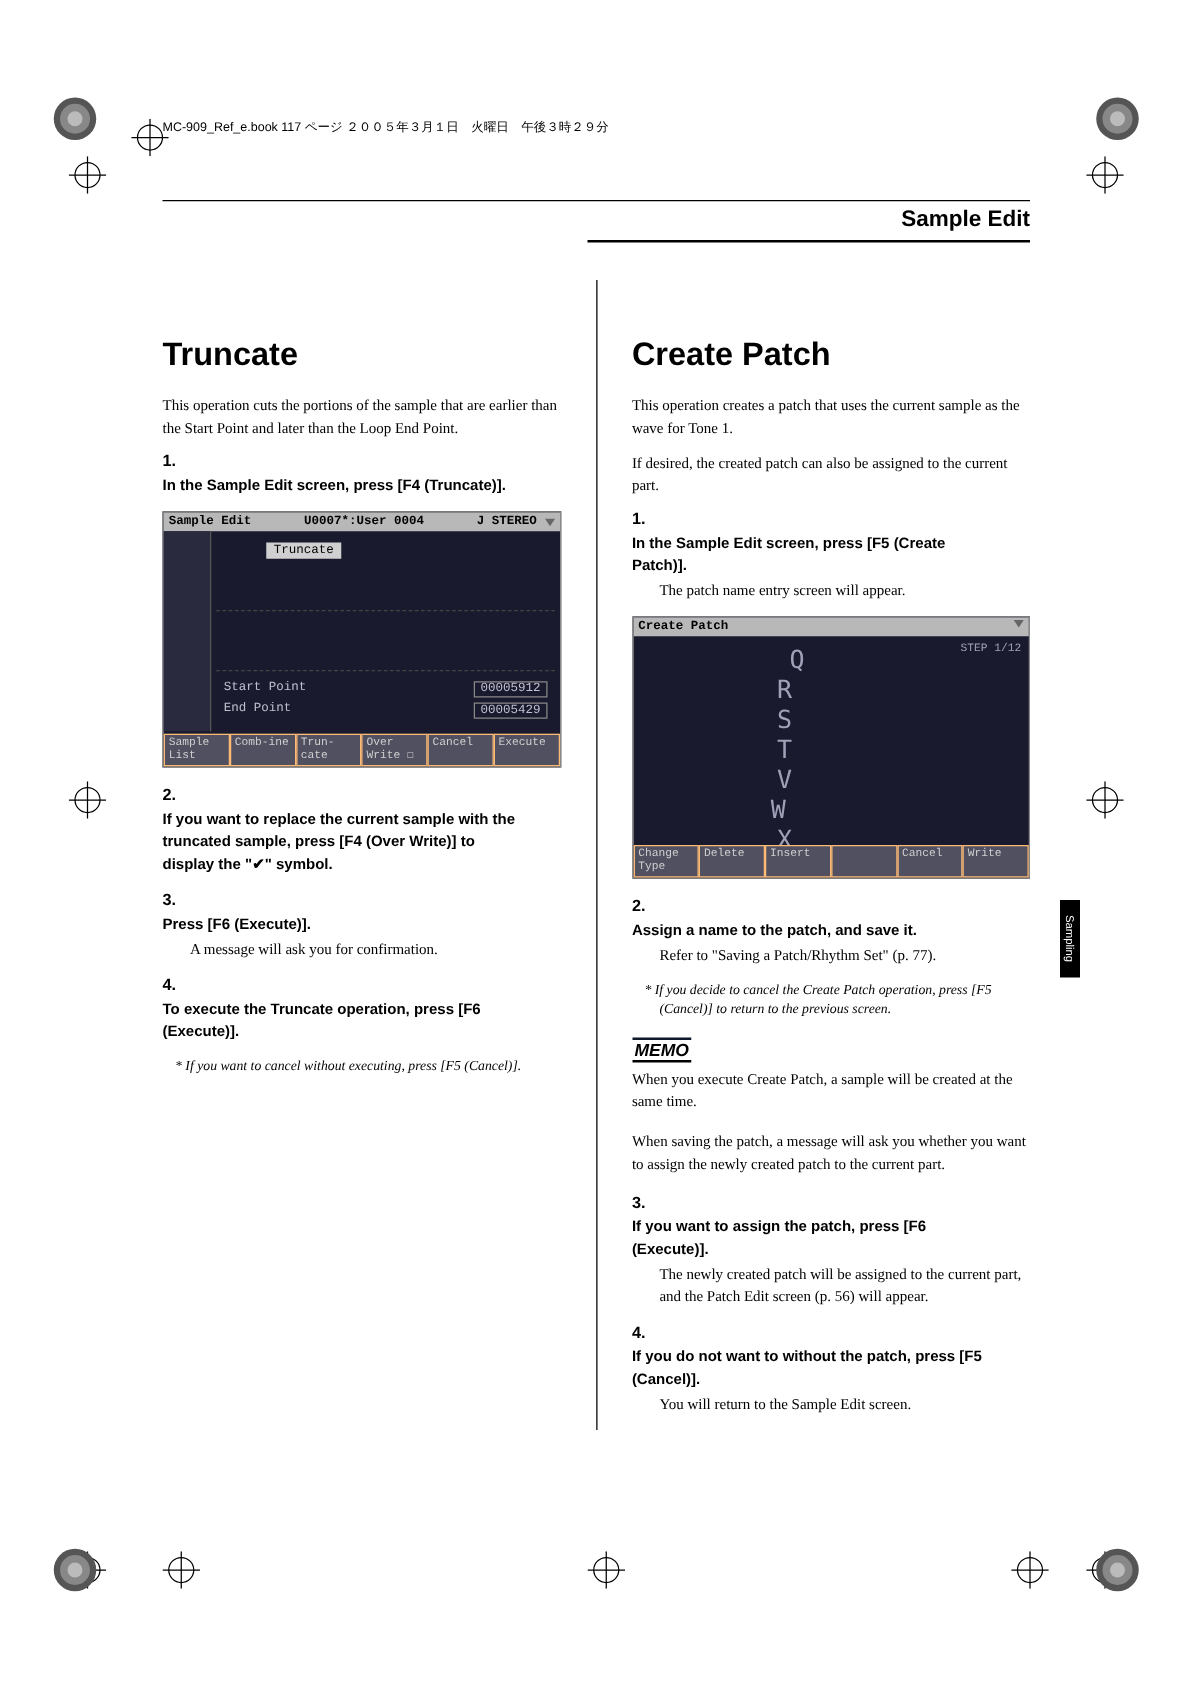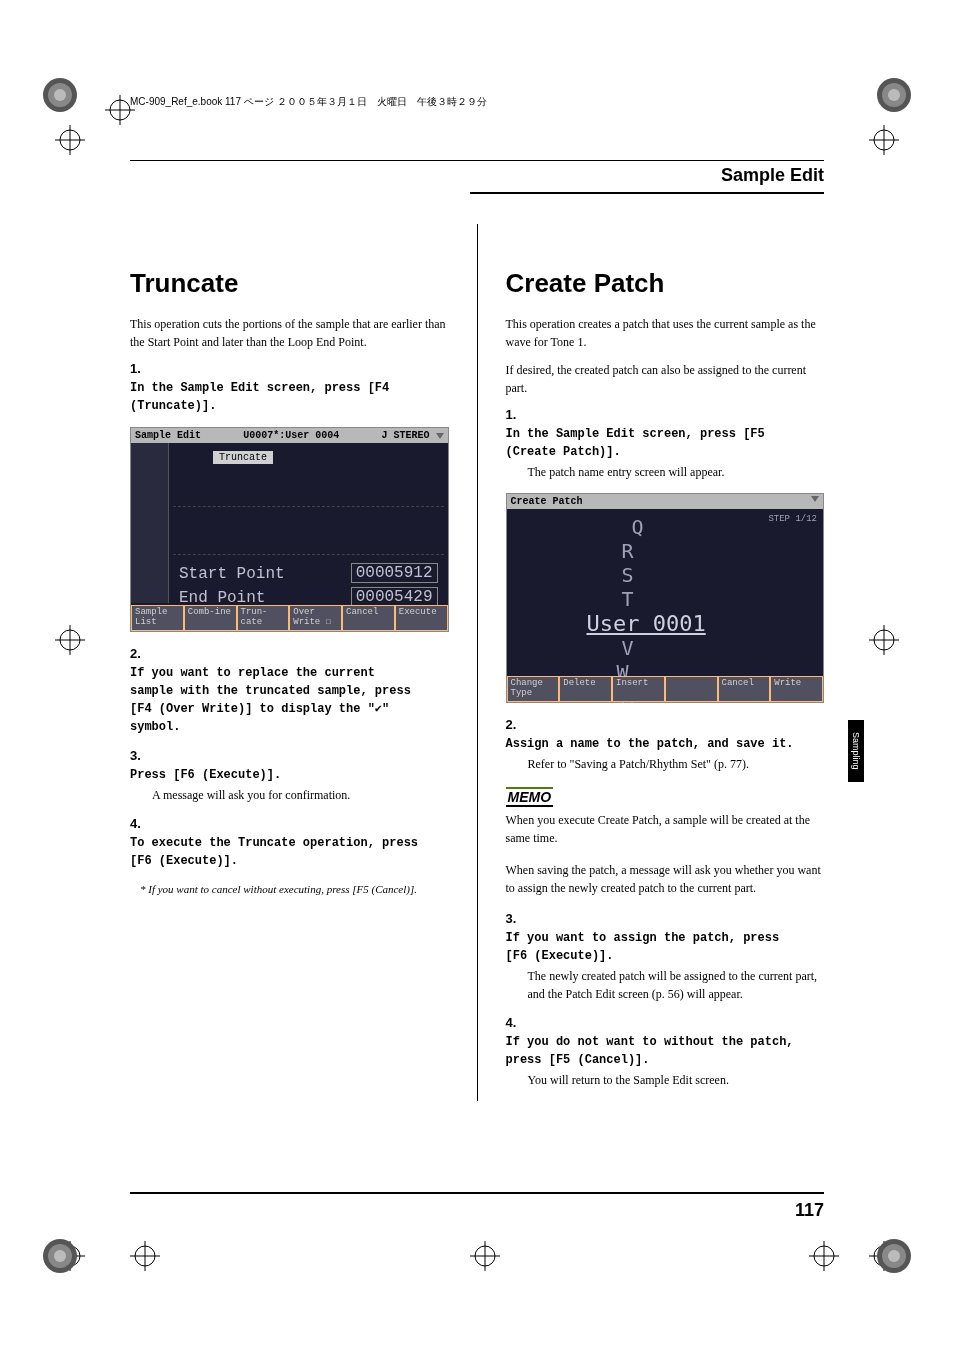--- a/index.html
+++ b/index.html
@@ -25,40 +25,40 @@
   .header-title { text-align: right; font-family: Arial, sans-serif; font-weight: bold; font-size: 18px; border-bottom: 2px solid #000; padding-bottom: 6px; margin-bottom: 30px; margin-left: 340px; }
   .header-line { border-bottom: 1px solid #000; margin-bottom: 4px; }
   .columns { display: flex; gap: 28px; }
   .col { flex: 1; margin-top: 44px; }
   .col-divider { width: 1px; background: #000; }
   h1 { font-family: Arial, sans-serif; font-weight: bold; font-size: 26px; margin-bottom: 16px; }
   .body-text { font-size: 12px; line-height: 1.5; margin-bottom: 10px; }
   .step-list { list-style: none; }
   .step-item { margin-bottom: 12px; }
   .step-num { font-family: Arial, sans-serif; font-weight: bold; font-size: 13px; display: inline-block; width: 22px; vertical-align: top; }
-  .step-bold { font-family: Liberation Mono, monospace; font-weight: bold; font-size: 12px; display: inline-block; width: calc(100% - 24px); vertical-align: top; line-height: 1.5; }
+  .step-bold { font-family: Liberation Sans, sans-serif; font-weight: bold; font-size: 12px; display: inline-block; width: calc(100% - 24px); vertical-align: top; line-height: 1.5; }
   .step-text { font-size: 12px; line-height: 1.5; margin-left: 22px; margin-top: 2px; }
   .note-star { font-size: 11px; font-style: italic; margin-left: 8px; text-indent: -12px; padding-left: 14px; line-height: 1.4; margin-top: 4px; }
   .note-star::before { content: "* "; }
   .screenshot { width: 100%; margin: 8px 0 14px 0; }
-  .memo-label { font-family: Arial, sans-serif; font-weight: bold; font-style: italic; font-size: 14px; display: inline-block; border-top: 2px solid #4d7c0f; border-bottom: 2px solid #000; padding: 0 2px; margin-bottom: 4px; }
+  .memo-label { font-family: Arial, sans-serif; font-weight: bold; font-style: italic; font-size: 14px; display: inline-block; border-top: 2px solid #0f172a; border-bottom: 2px solid #000; padding: 0 2px; margin-bottom: 4px; }
   .memo-text { font-size: 12px; line-height: 1.5; margin-bottom: 14px; }
   .page-num { position: absolute; bottom: 0; right: 0; font-family: Arial, sans-serif; font-weight: bold; font-size: 18px; border-top: 2px solid #000; padding-top: 6px; width: 100%; text-align: right; }
   .side-tab { position: absolute; right: -40px; top: 560px; writing-mode: vertical-rl; background: #000; color: #fff; font-family: Arial, sans-serif; font-size: 9px; padding: 12px 3px; }
   
   .lcd { background: #1a1a2e; border: 1px solid #888; font-family: 'Courier New', monospace; height: 205px; position: relative; }
   .lcd2 { height: 210px; }
   .lcd-title { background: #b8b8b8; color: #000; font-size: 10px; padding: 2px 4px; display: flex; justify-content: space-between; font-weight: bold; }
   .lcd-title-r { display: flex; gap: 6px; align-items: center; }
   .lcd-tab { background: #d0d0d0; color: #000; font-size: 10px; padding: 1px 6px; margin: 2px 0 0 40px; display: inline-block; }
   .lcd-body { display: flex; height: 160px; }
   .lcd-wave-thumb { width: 38px; background: #2a2a3e; border-right: 1px solid #555; }
   .lcd-waves { flex: 1; padding: 4px; position: relative; }
   .lcd-wave-row { height: 42px; border-bottom: 1px dashed #444; position: relative; margin-bottom: 6px; }
-  .lcd-points { font-size: 16px; color: #c0c0d0; padding: 2px 6px; display: flex; justify-content: space-between; align-items: flex-end; }
+  .lcd-points { font-size: 10px; color: #c0c0d0; padding: 2px 6px; display: flex; justify-content: space-between; }
   .lcd-footer { position: absolute; bottom: 0; left: 0; right: 0; display: flex; background: #505060; }
   .lcd-btn { flex: 1; border: 1px solid #fdba74; font-size: 9px; color: #d0d0d0; padding: 2px 3px; text-align: left; line-height: 1.1; }
   .lcd-char-list { font-size: 20px; color: #a0a0b8; text-align: left; padding-left: 120px; font-family: monospace; letter-spacing: 4px; }
   .lcd-char-sel { font-size: 22px; color: #d0d0e0; text-align: left; padding-left: 80px; text-decoration: underline; font-family: monospace; }
   .lcd-step { position: absolute; top: 20px; right: 6px; font-size: 9px; color: #a0a0b8; }
   .triangle-down { display: inline-block; width: 0; height: 0; border-left: 4px solid transparent; border-right: 4px solid transparent; border-top: 6px solid #666; }
 </style>
 </head>
 <body>
 
@@ -227,21 +227,20 @@
         <div class="lcd-title">
           <span>Create Patch</span>
           <span class="triangle-down"></span>
         </div>
         <div class="lcd-step">STEP 1/12</div>
         <div style="padding-top:6px">
           <div class="lcd-char-list" style="padding-left:125px">Q</div>
           <div class="lcd-char-list" style="padding-left:115px">R</div>
           <div class="lcd-char-list" style="padding-left:115px">S</div>
           <div class="lcd-char-list" style="padding-left:115px">T</div>
-          <div class="lcd-char-sel">User 0001</div>
           <div class="lcd-char-list" style="padding-left:115px">V</div>
           <div class="lcd-char-list" style="padding-left:110px">W</div>
           <div class="lcd-char-list" style="padding-left:115px">X</div>
         </div>
         <div class="lcd-footer">
           <div class="lcd-btn">Change Type</div>
           <div class="lcd-btn">Delete</div>
           <div class="lcd-btn">Insert</div>
           <div class="lcd-btn"></div>
           <div class="lcd-btn">Cancel</div>
@@ -249,20 +248,21 @@
         </div>
       </div>
 
       <ol class="step-list">
         <li class="step-item">
           <span class="step-num">2.</span>
           <span class="step-bold">Assign a name to the patch, and save it.</span>
           <div class="step-text">Refer to "Saving a Patch/Rhythm Set" (p. 77).</div>
         </li>
       </ol>
+      <p class="note-star">If you decide to cancel the Create Patch operation, press [F5 (Cancel)] to return to the previous screen.</p>
 
       <div style="margin-top:14px">
         <span class="memo-label">MEMO</span>
       </div>
       <p class="memo-text">When you execute Create Patch, a sample will be created at the same time.</p>
       <p class="memo-text">When saving the patch, a message will ask you whether you want to assign the newly created patch to the current part.</p>
 
       <ol class="step-list">
         <li class="step-item">
           <span class="step-num">3.</span>
@@ -271,14 +271,13 @@
         </li>
         <li class="step-item">
           <span class="step-num">4.</span>
           <span class="step-bold">If you do not want to without the patch, press [F5 (Cancel)].</span>
           <div class="step-text">You will return to the Sample Edit screen.</div>
         </li>
       </ol>
     </div>
   </div>
 
-  <div class="page-num">117</div>
 </div>
 
 </body></html>

